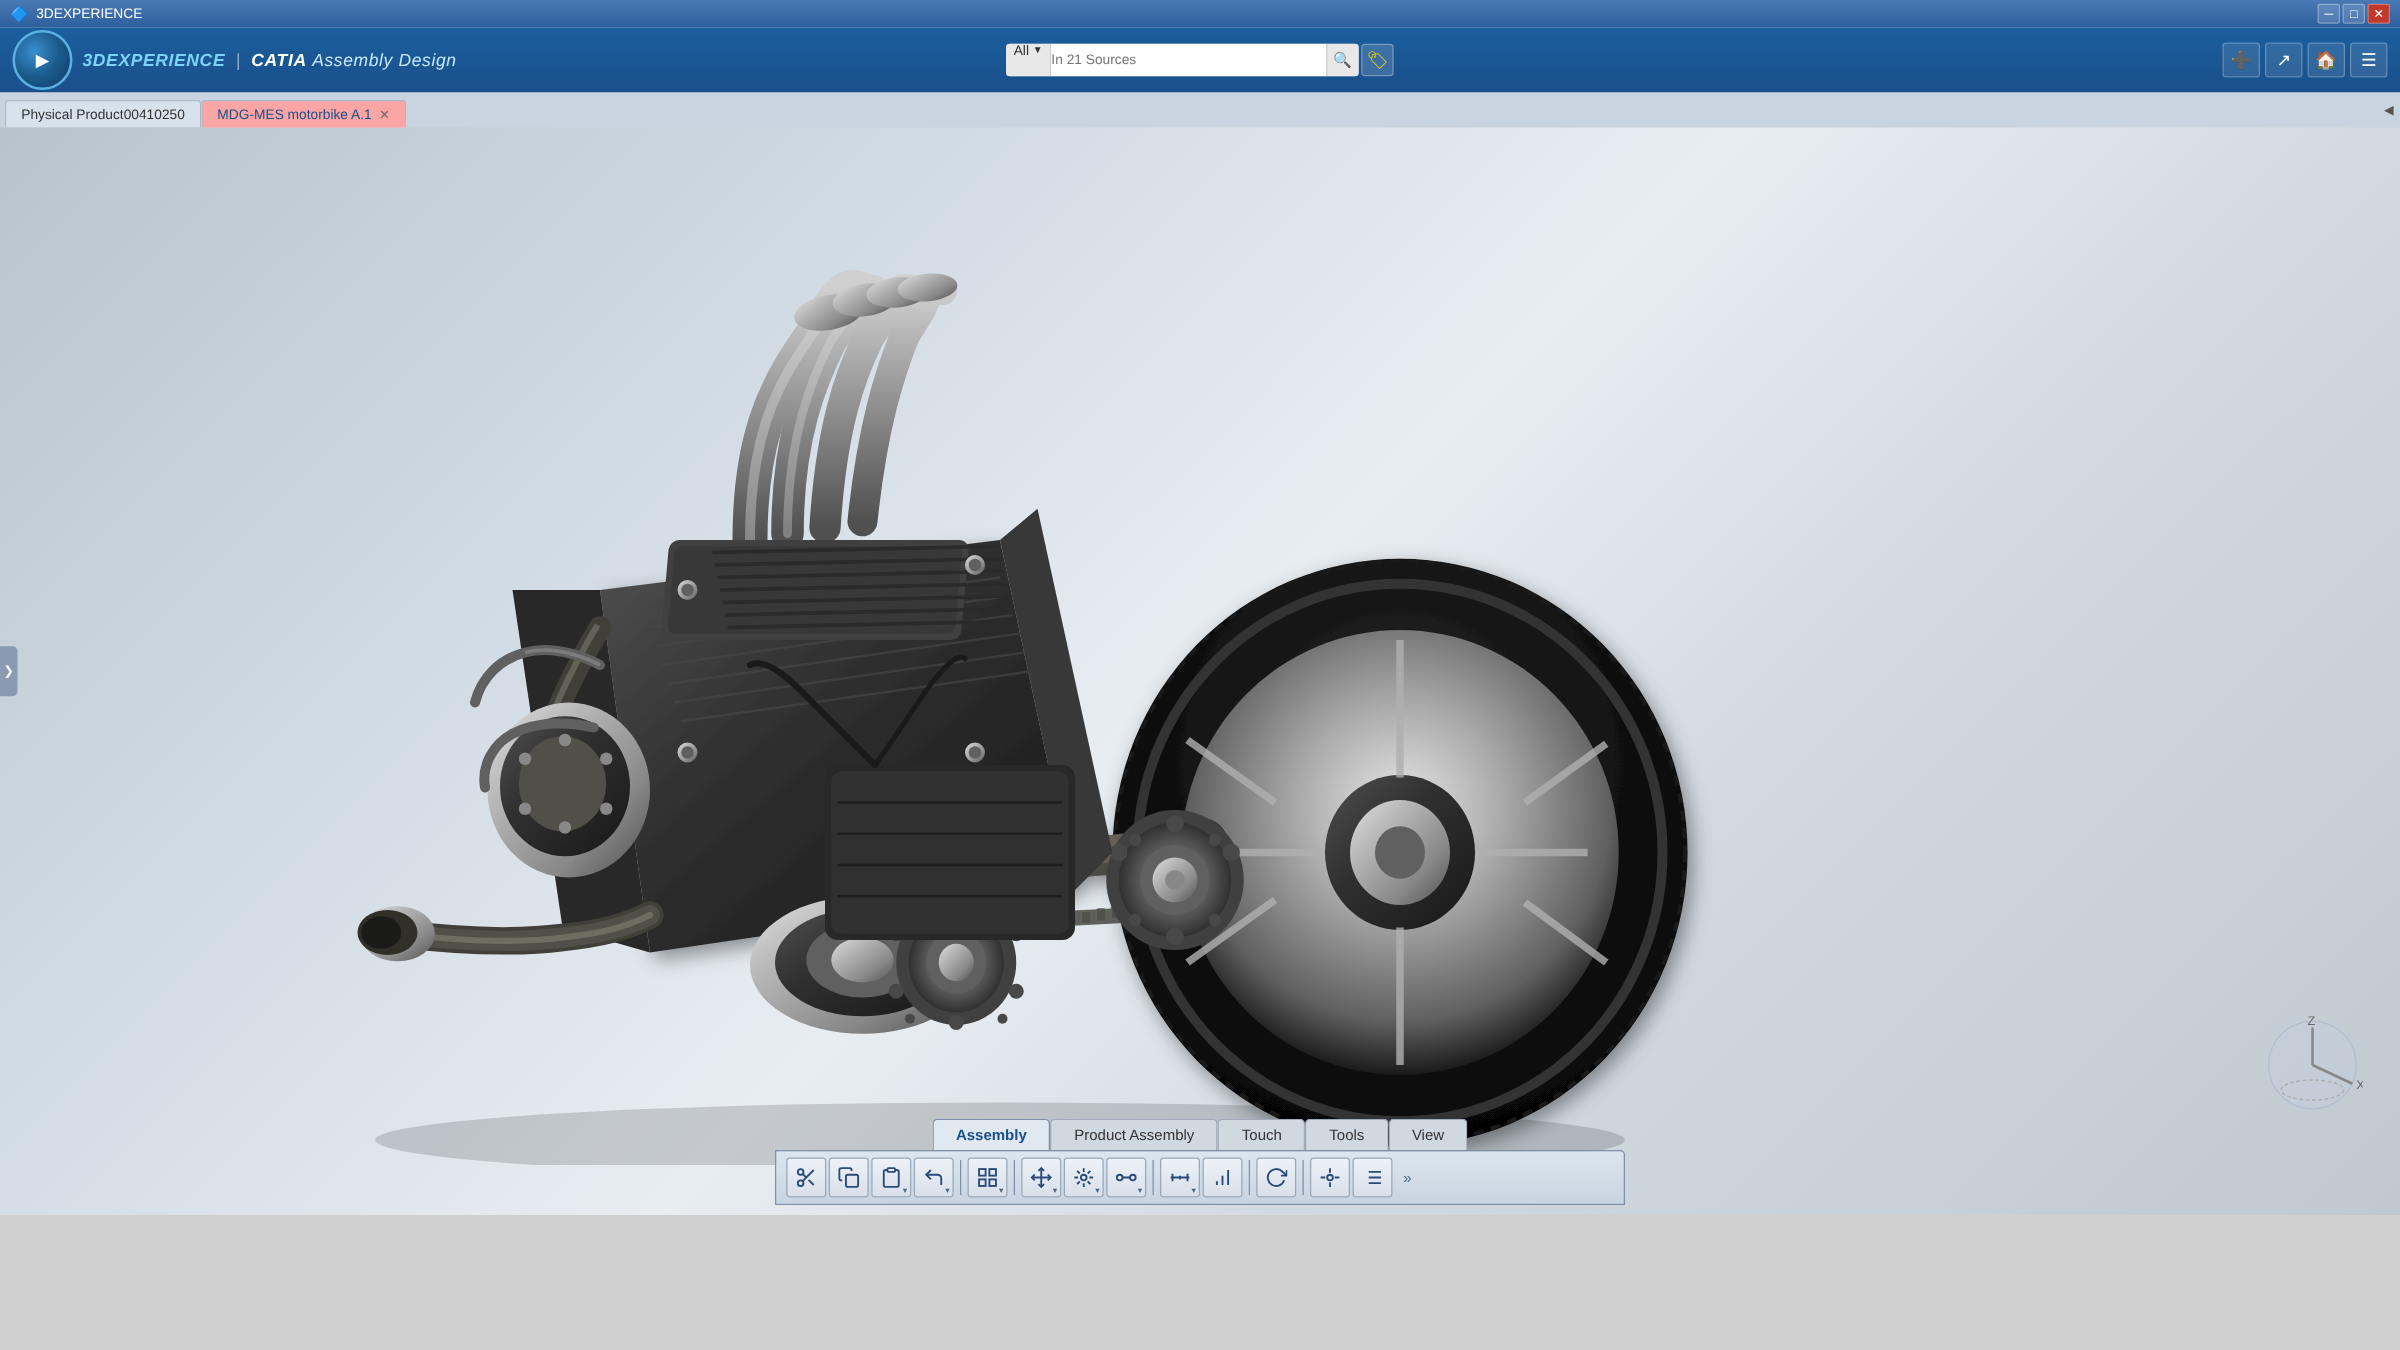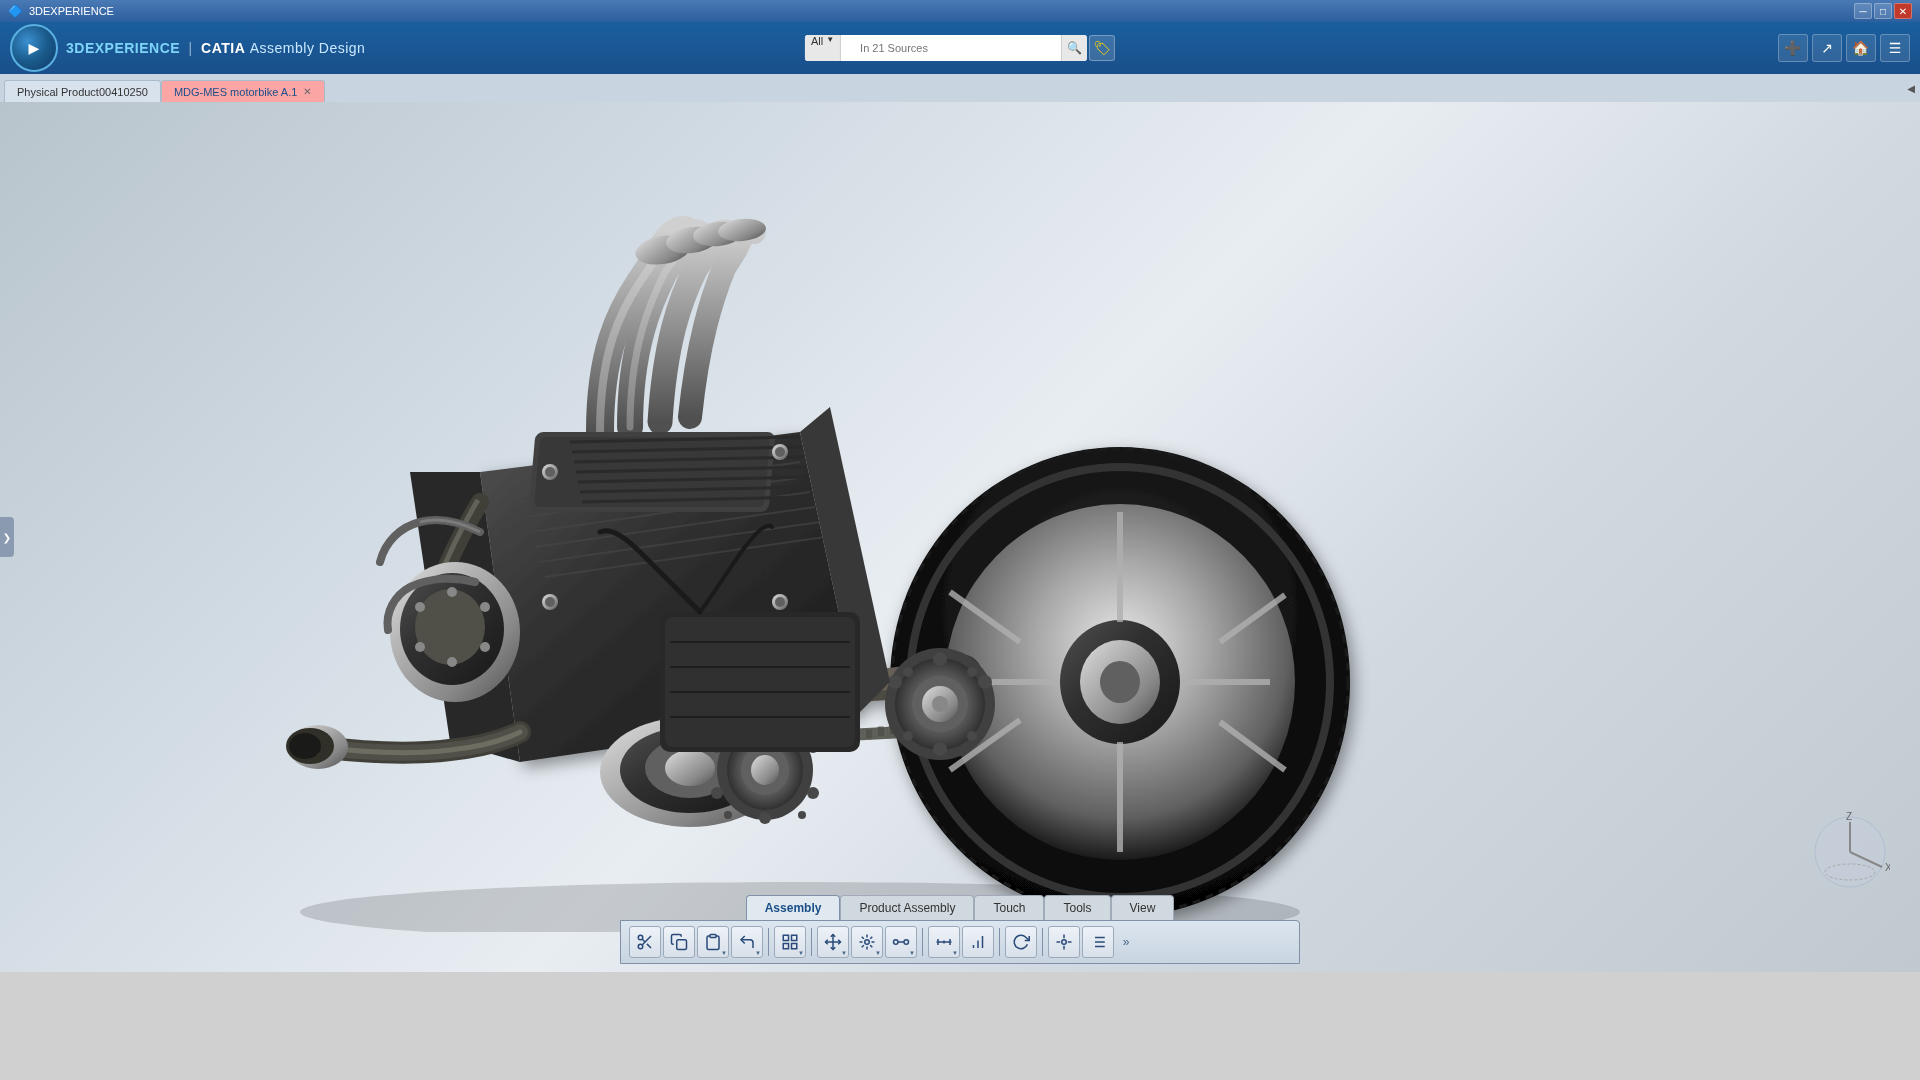--- a/index.html
+++ b/index.html
@@ -59,20 +59,21 @@
       content: '▶';
       color: white;
       font-size: 14px;
     }
 
     #app-title {
       color: white;
       font-size: 14px;
       font-weight: 300;
       letter-spacing: 0.5px;
+      font-style: italic;
     }
     #app-title span.brand { font-weight: 700; color: #7dd4f8; }
     #app-title span.pipe { color: rgba(255,255,255,0.5); margin: 0 4px; }
     #app-title span.catia { font-weight: 700; color: white; }
     #app-title span.module { color: #c8e8ff; font-weight: 400; }
 
     
     #search-area {
       position: absolute;
       left: 50%;
@@ -96,21 +97,21 @@
       padding: 0 6px;
       font-size: 11px;
       color: #333;
       height: 100%;
       cursor: pointer;
       display: flex; align-items: flex-start; gap: 3px;
     }
     #search-input {
       border: none;
       outline: none;
-      padding: 0 19px;
+      padding: 0 0;
       font-size: 11px;
       color: #666;
       width: 220px;
       height: 100%;
     }
     #search-icon-btn {
       background: #e8e8e8;
       border: none;
       border-left: 1px solid #ccc;
       width: 26px; height: 100%;

